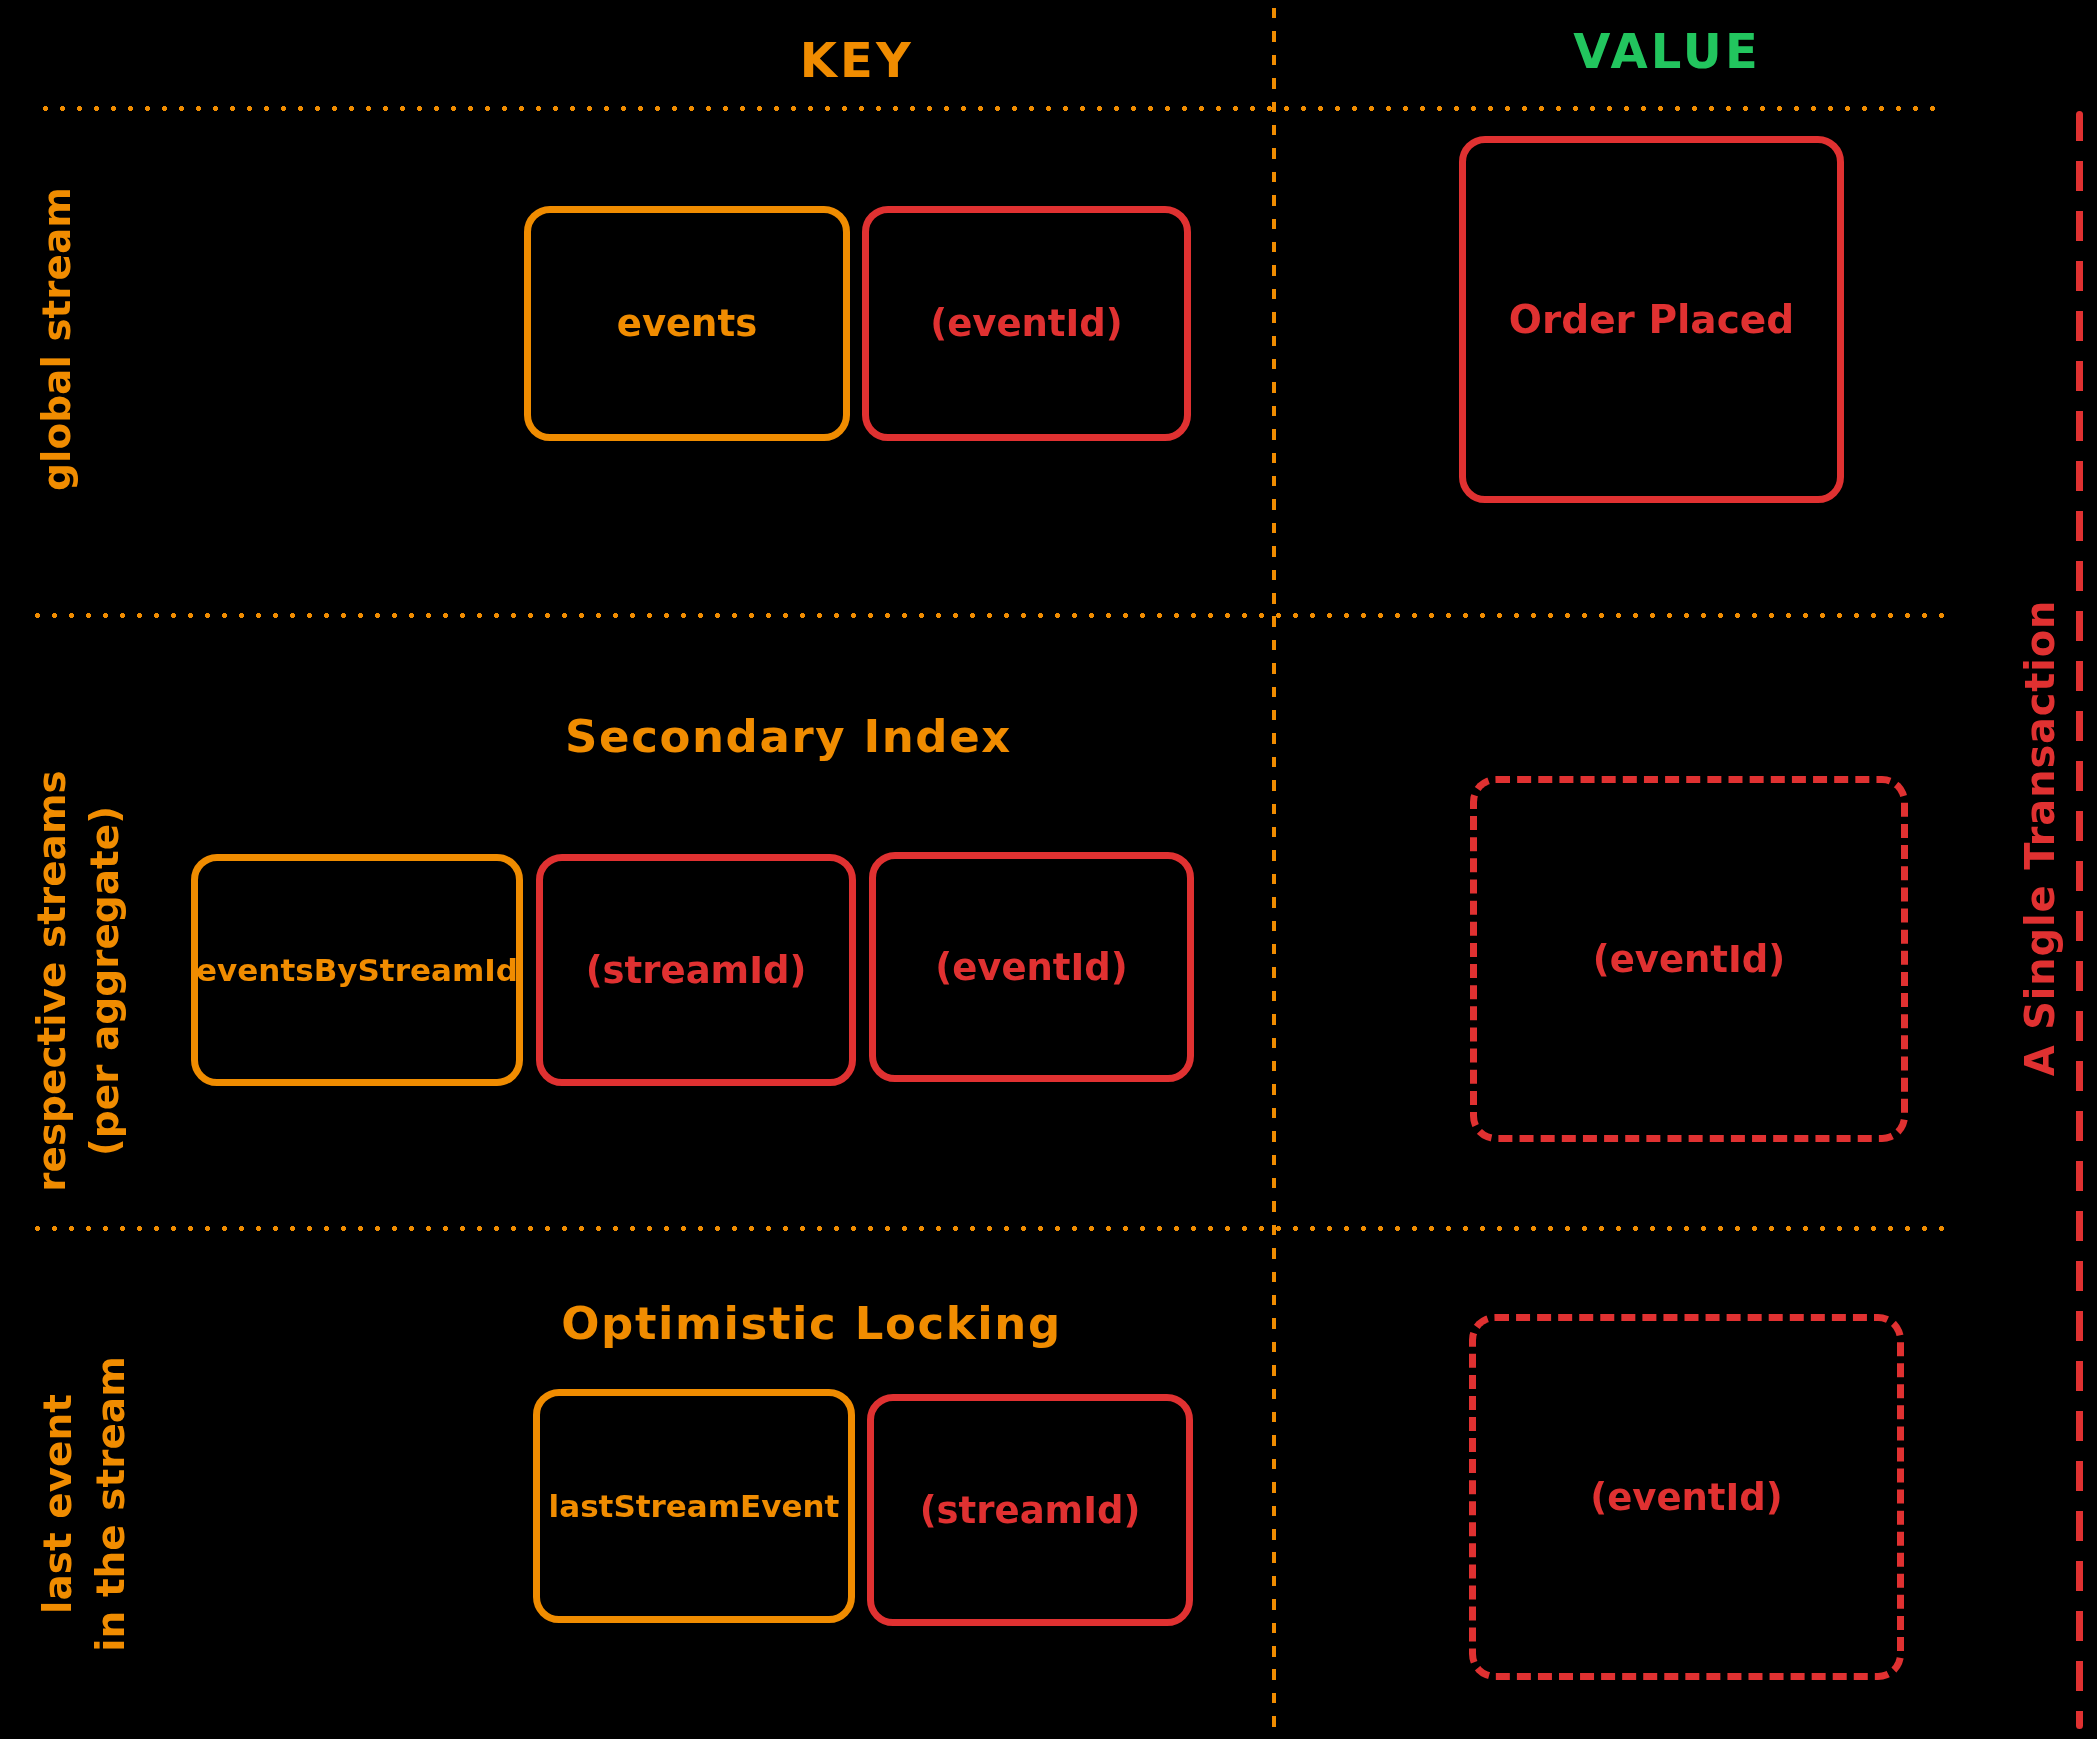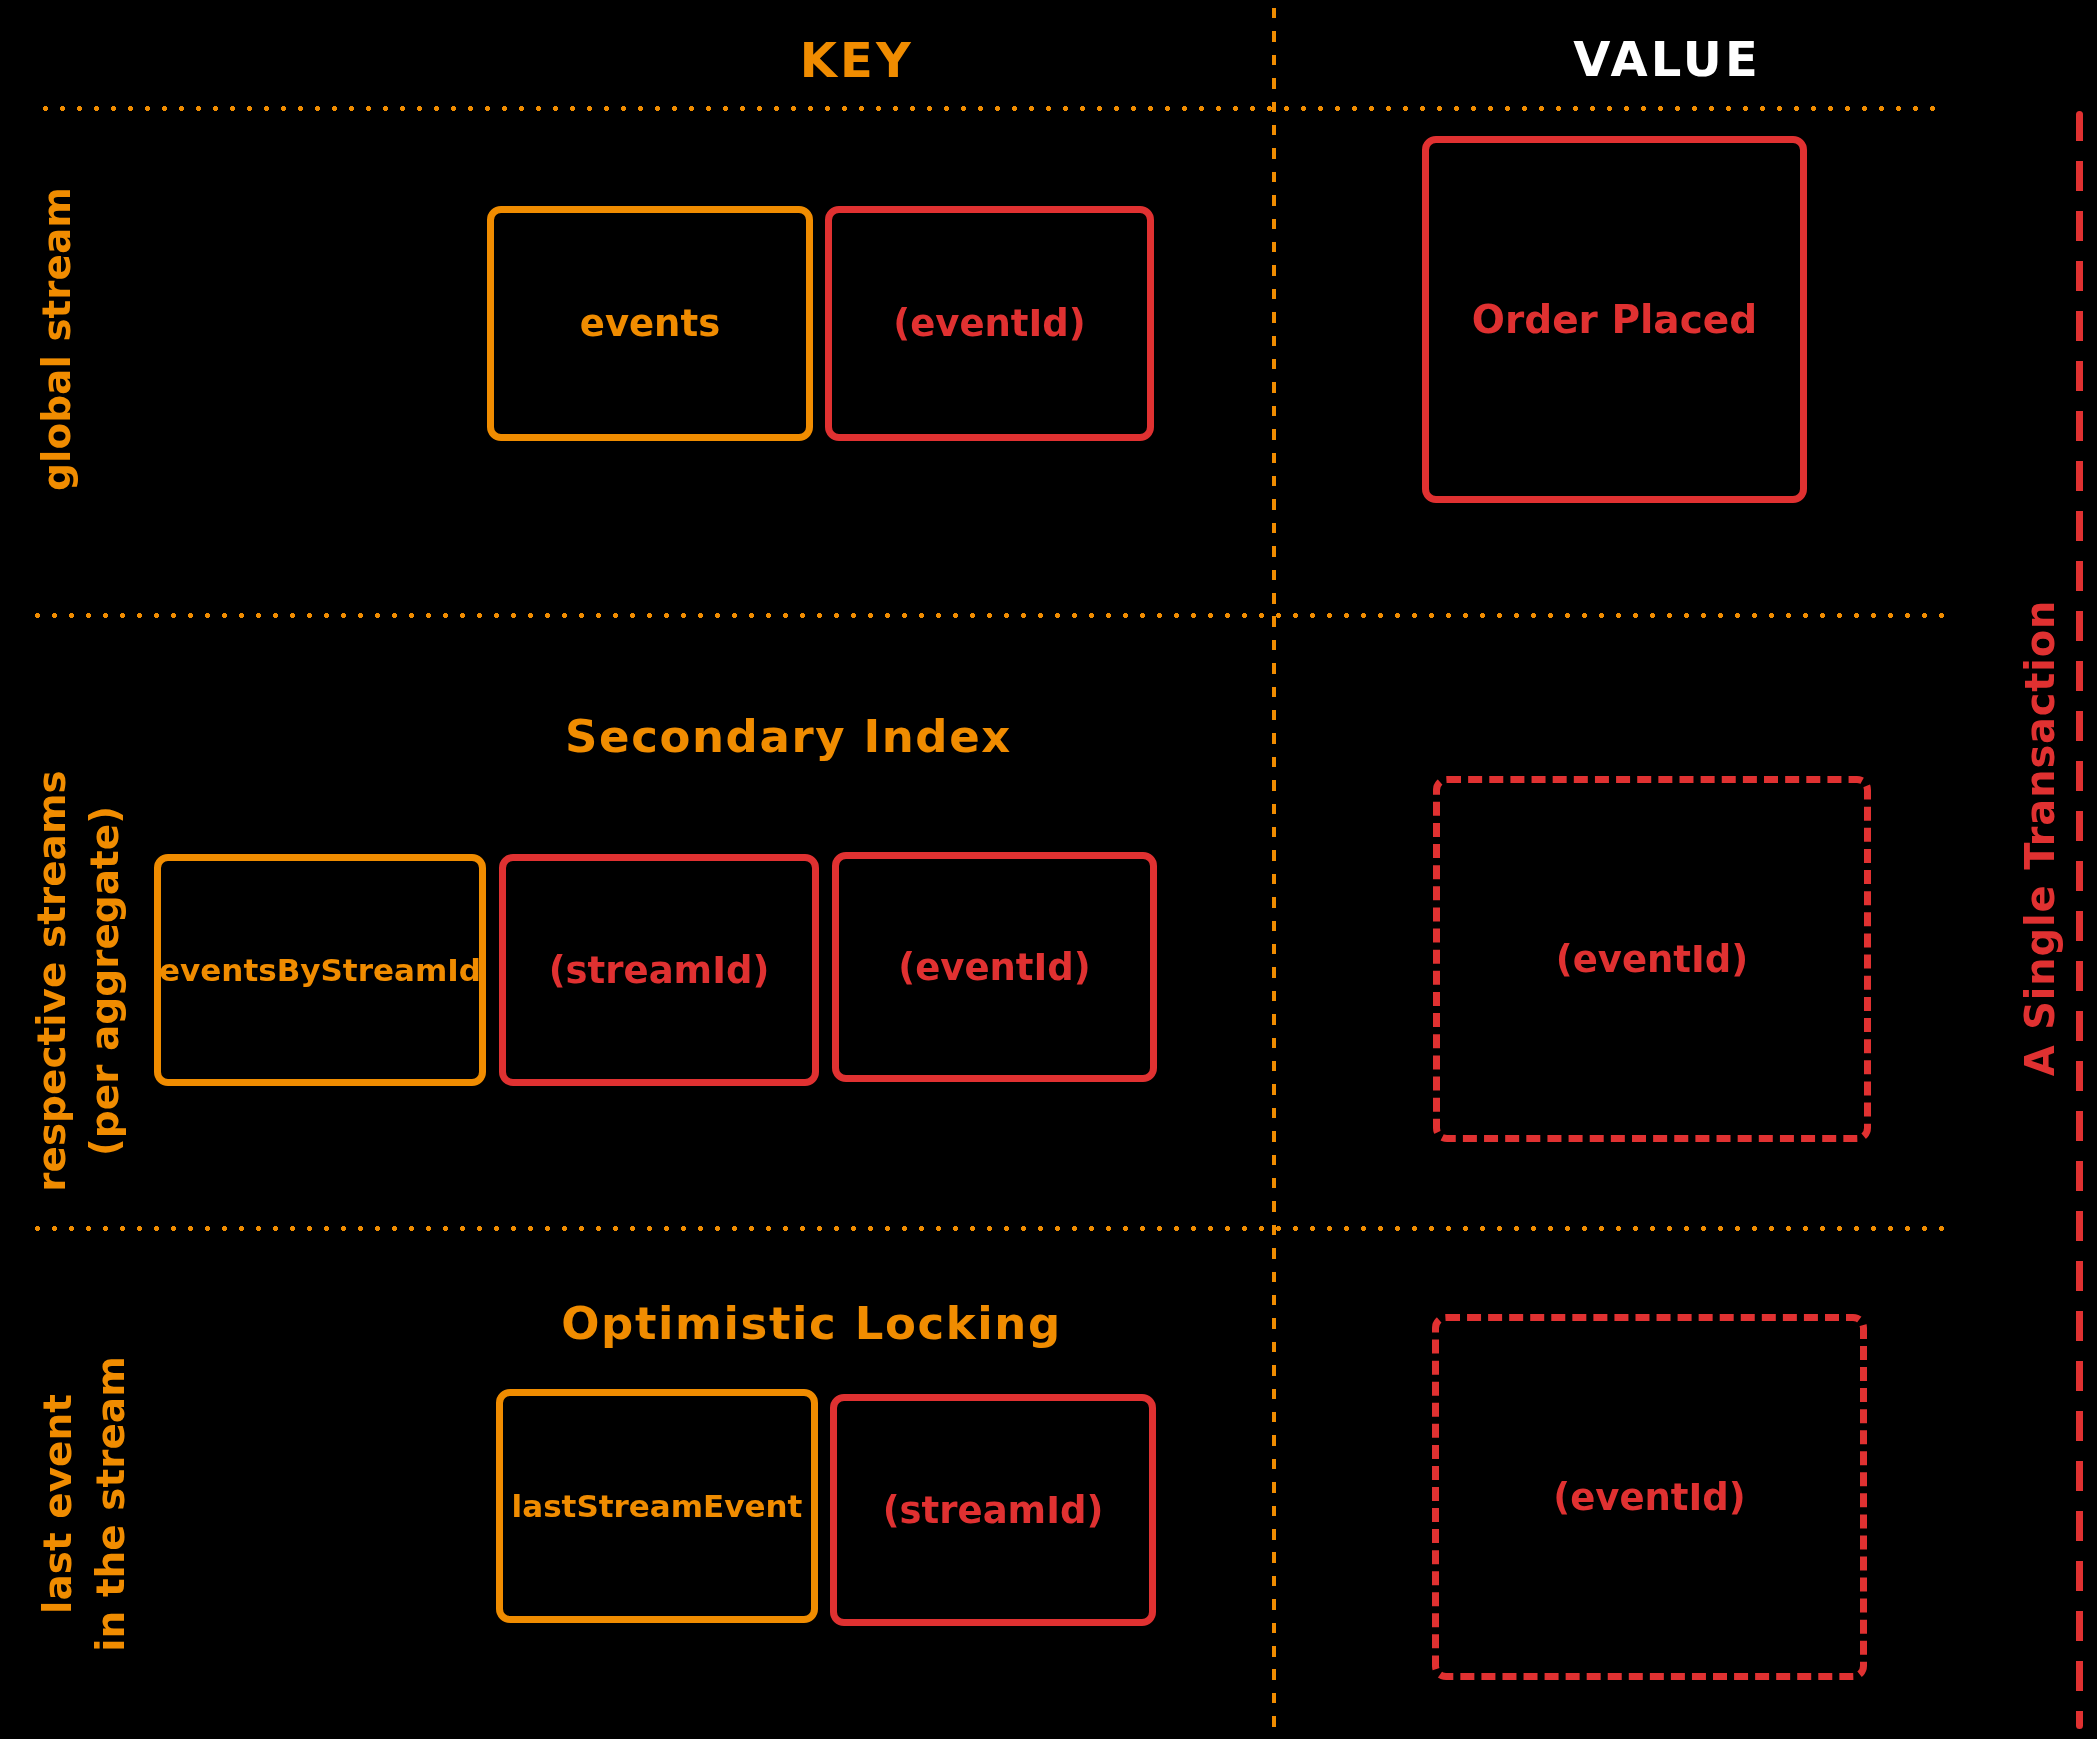--- a/index.html
+++ b/index.html
@@ -18,21 +18,21 @@
     font-weight: 700;
   }
   
   .col-hdr {
     position: absolute;
     text-align: right;
     font-size: 48px;
     letter-spacing: 3.2px;
   }
   .hdr-key   { left: 704px;  top: 32px;  width: 210px; color: #f08c00; }
-  .hdr-value { left: 1503px; top: 31px;  width: 258px; color: #ffffff; }
+  .hdr-value { left: 1503px; top: 23px;  width: 258px; color: #22c55e; }
 
   
   .sep-h {
     position: absolute;
     height: 4.8px;
     background-image: radial-gradient(circle, #f08c00 0 2.4px, transparent 2.4px);
     background-size: 17px 4.8px;
     background-repeat: repeat-x;
   }
   .sep-h1 { left: 37px; top: 106px;  width: 1908px; }
@@ -74,26 +74,27 @@
     color: #f08c00;
     font-size: 45px;
     letter-spacing: 1.6px;
   }
   .title-secondary { left: 506px; top: 710px; }
   .title-locking   { left: 529px; top: 1297px; }
 
   
   .box {
     position: absolute;
-    border-radius: 14px;
+    border-radius: 26px;
     display: flex;
     align-items: center;
     justify-content: center;
     text-align: right;
     box-sizing: border-box;
+    margin-left: 37px;
   }
   .box.orange { border: 7.3px solid #f08c00; color: #f08c00; }
   .box.red    { border: 7.3px solid #e03131; color: #e03131; }
   .box.red-dashed { border: 7.3px dashed #e03131; color: #e03131; }
 
   .b-events        { left: 487px;  top: 206px;  width: 326px; height: 235px; font-size: 37px; }
   .b-eventid-1     { left: 825px; top: 206px;  width: 329px; height: 235px; font-size: 37px; }
   .b-orderplaced   { left: 1422px; top: 136px;  width: 385px; height: 367px; font-size: 39px; }
   .b-eventsbysid   { left: 154px;  top: 854px; width: 332px; height: 232px; font-size: 31px; }
   .b-streamid-2    { left: 499px;  top: 854px; width: 320px; height: 232px; font-size: 37px; }

